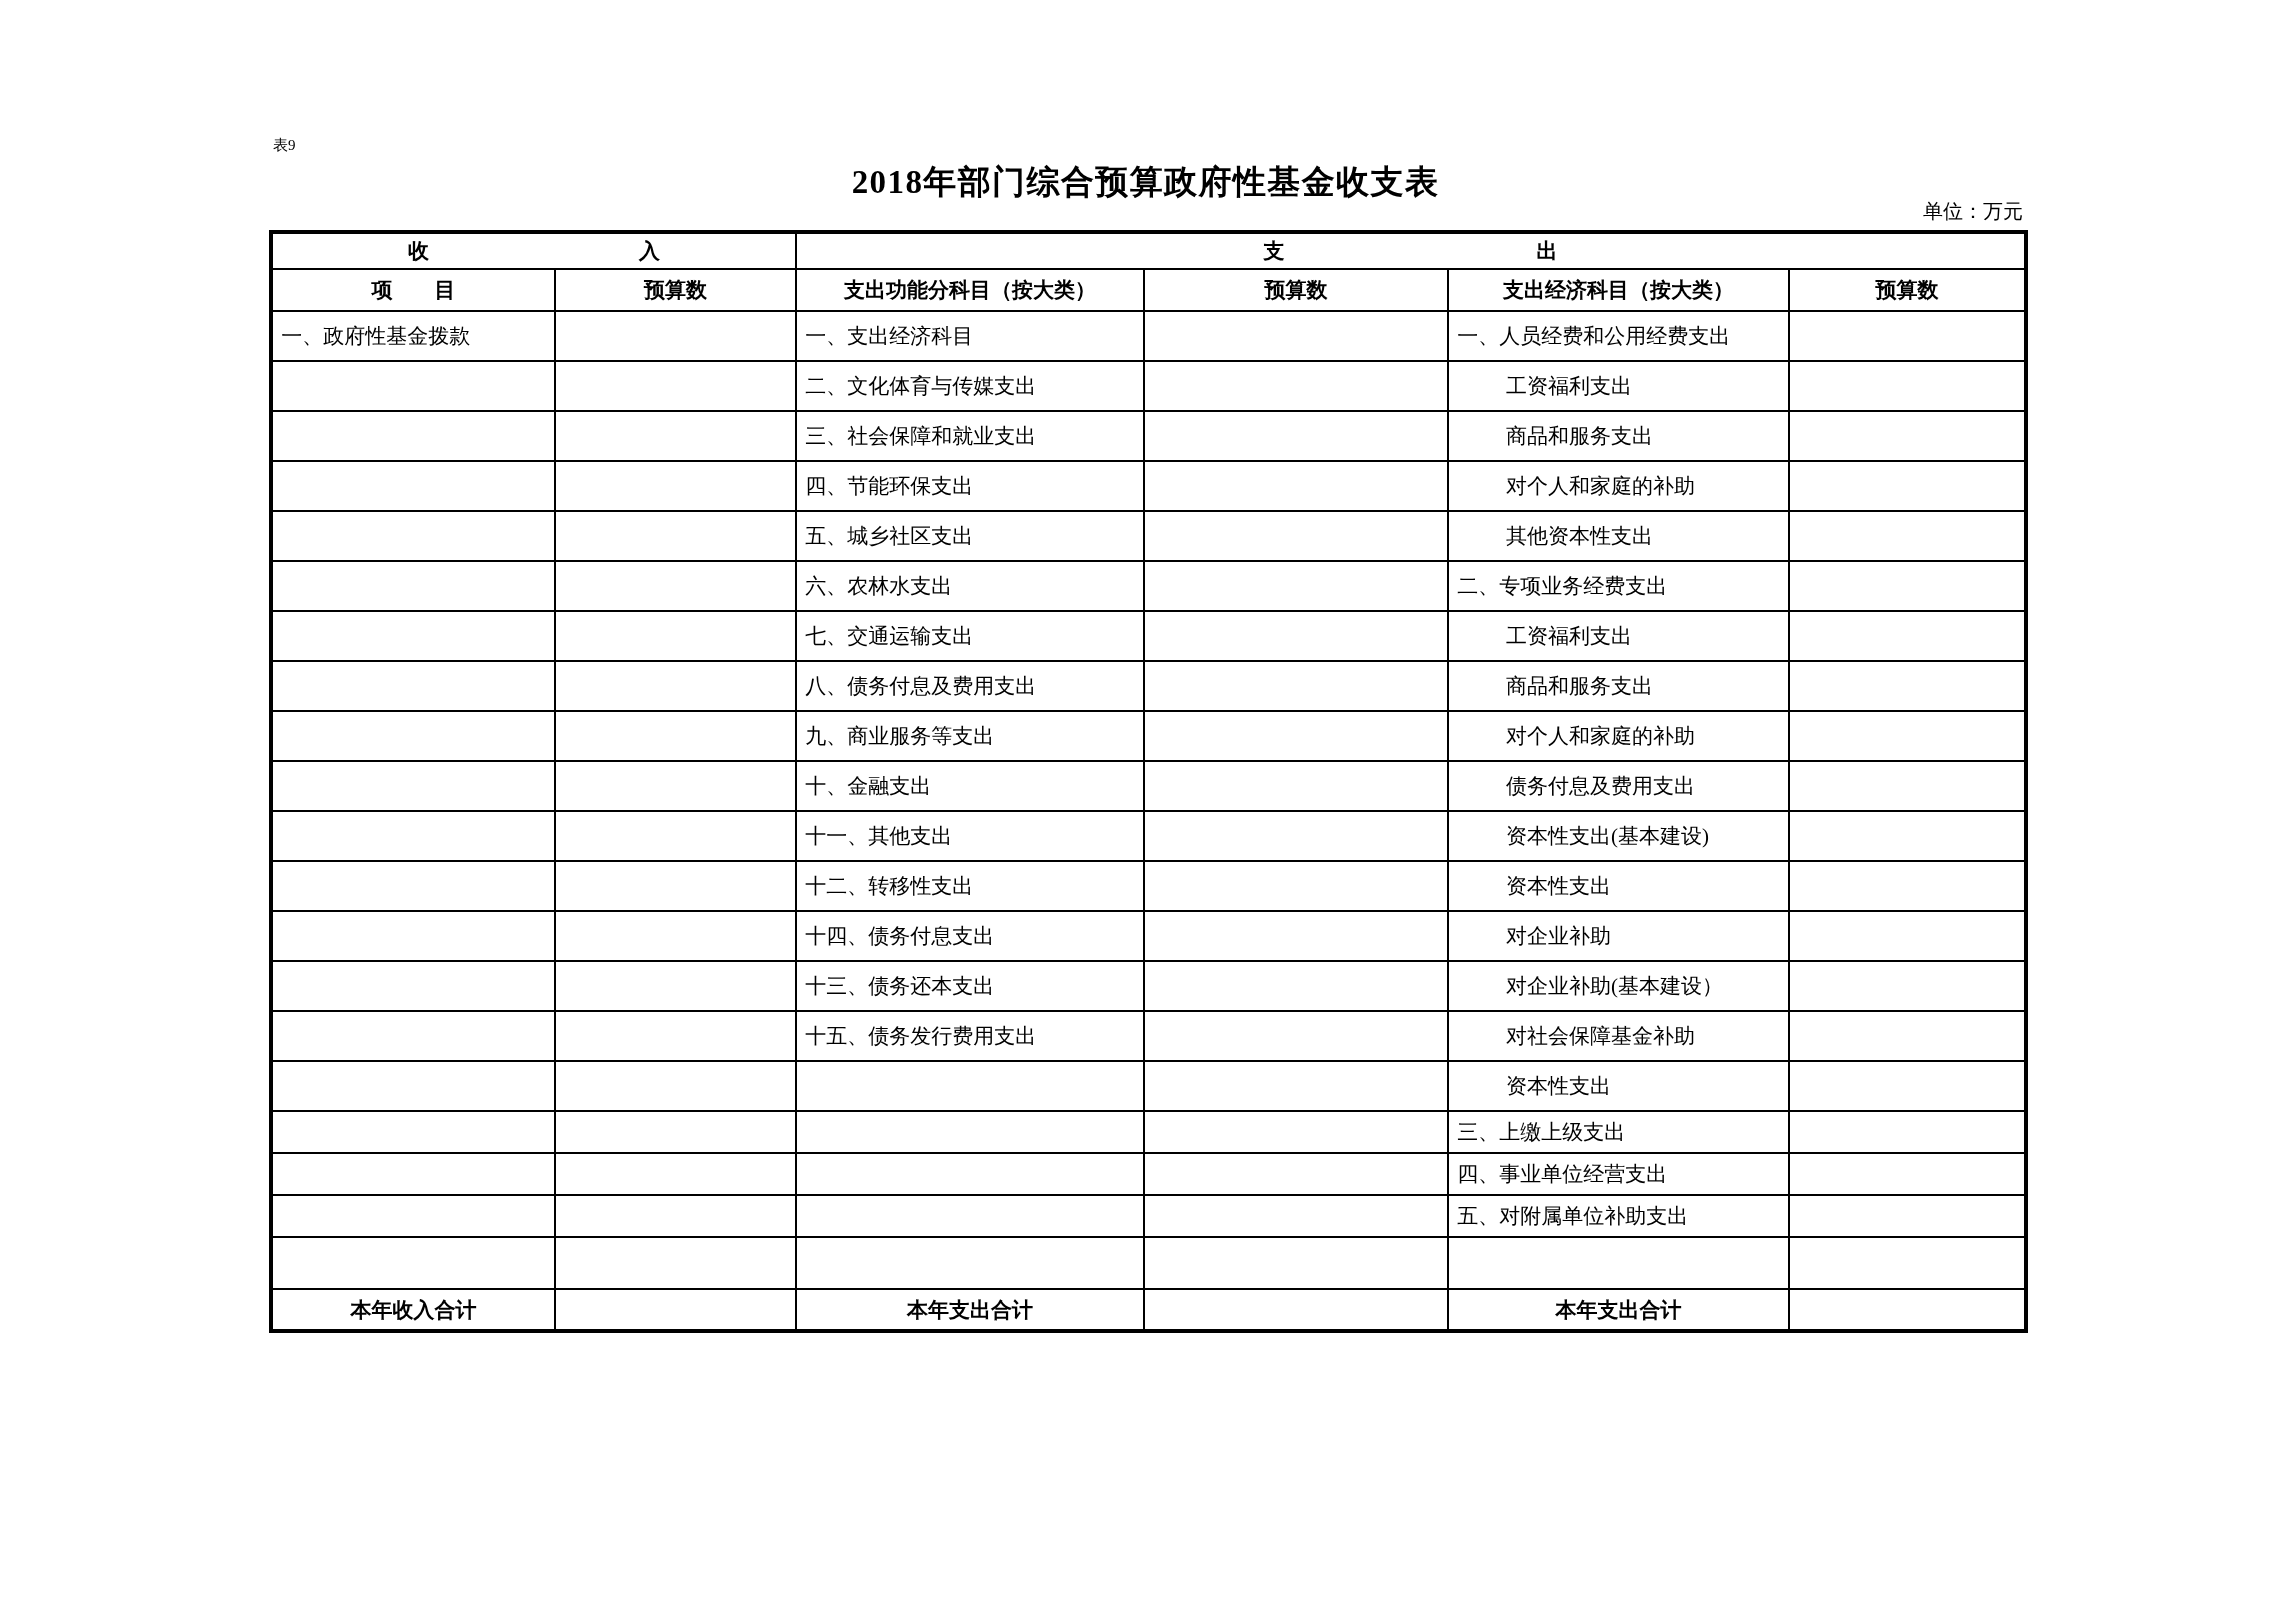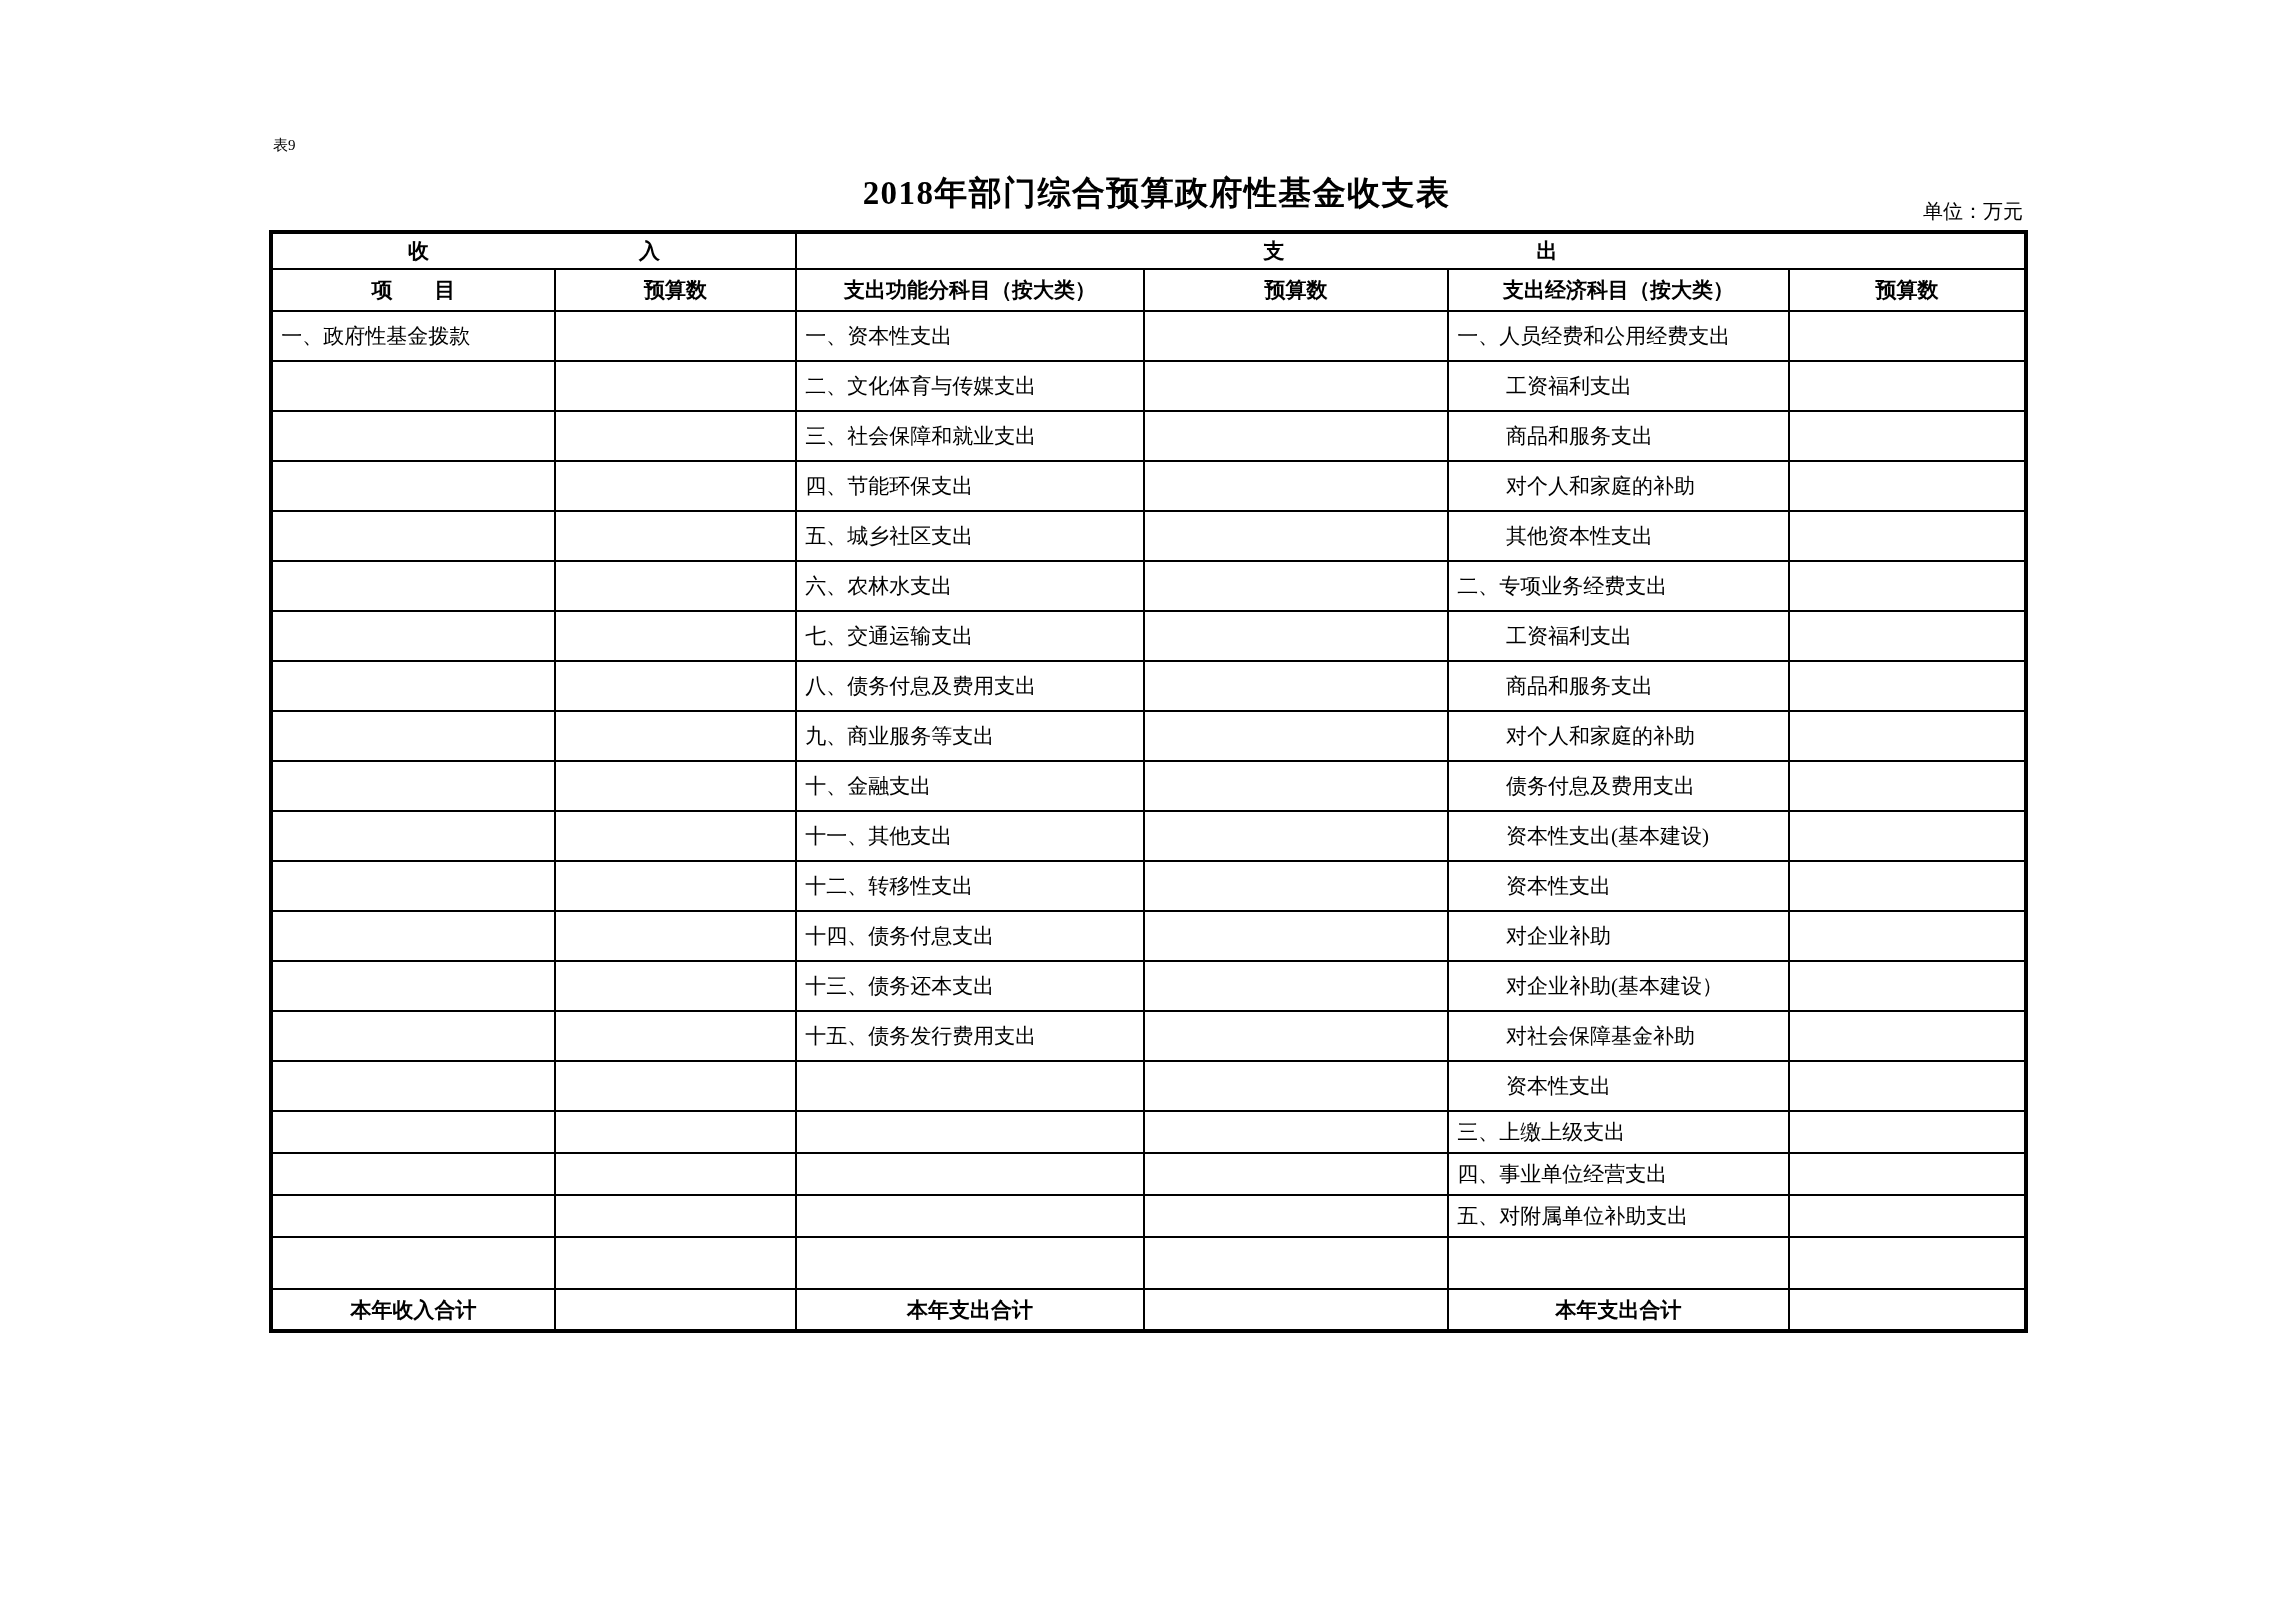--- a/index.html
+++ b/index.html
@@ -9,21 +9,21 @@
     color:#000;
   }
   .page{position:relative;width:2295px;height:1623px;background:#fff;overflow:hidden;}
 
   .table-label{
     position:absolute;left:273px;top:132px;
     font-size:15px;line-height:27px;
   }
   .doc-title{
     position:absolute;left:269px;top:162px;width:1753px;
-    margin:11px;text-align:center;
+    margin:0;text-align:center;
     font-size:33px;font-weight:bold;letter-spacing:1.4px;
     line-height:41px;
   }
   .unit-label{
     position:absolute;left:1682px;top:198px;width:341px;
     text-align:right;font-size:20px;line-height:27px;
   }
 
   table.budget{
     position:absolute;left:269px;top:230px;width:1753px;
@@ -79,21 +79,21 @@
         <th>支出功能分科目（按大类）</th>
         <th>预算数</th>
         <th>支出经济科目（按大类）</th>
         <th>预算数</th>
       </tr>
     </thead>
     <tbody>
       <tr>
         <td>一、政府性基金拨款</td>
         <td></td>
-        <td>一、资本性支出</td>
+        <td>一、支出经济科目</td>
         <td></td>
         <td>一、人员经费和公用经费支出</td>
         <td></td>
       </tr>
       <tr>
         <td></td>
         <td></td>
         <td>二、文化体育与传媒支出</td>
         <td></td>
         <td class="sub">工资福利支出</td>

